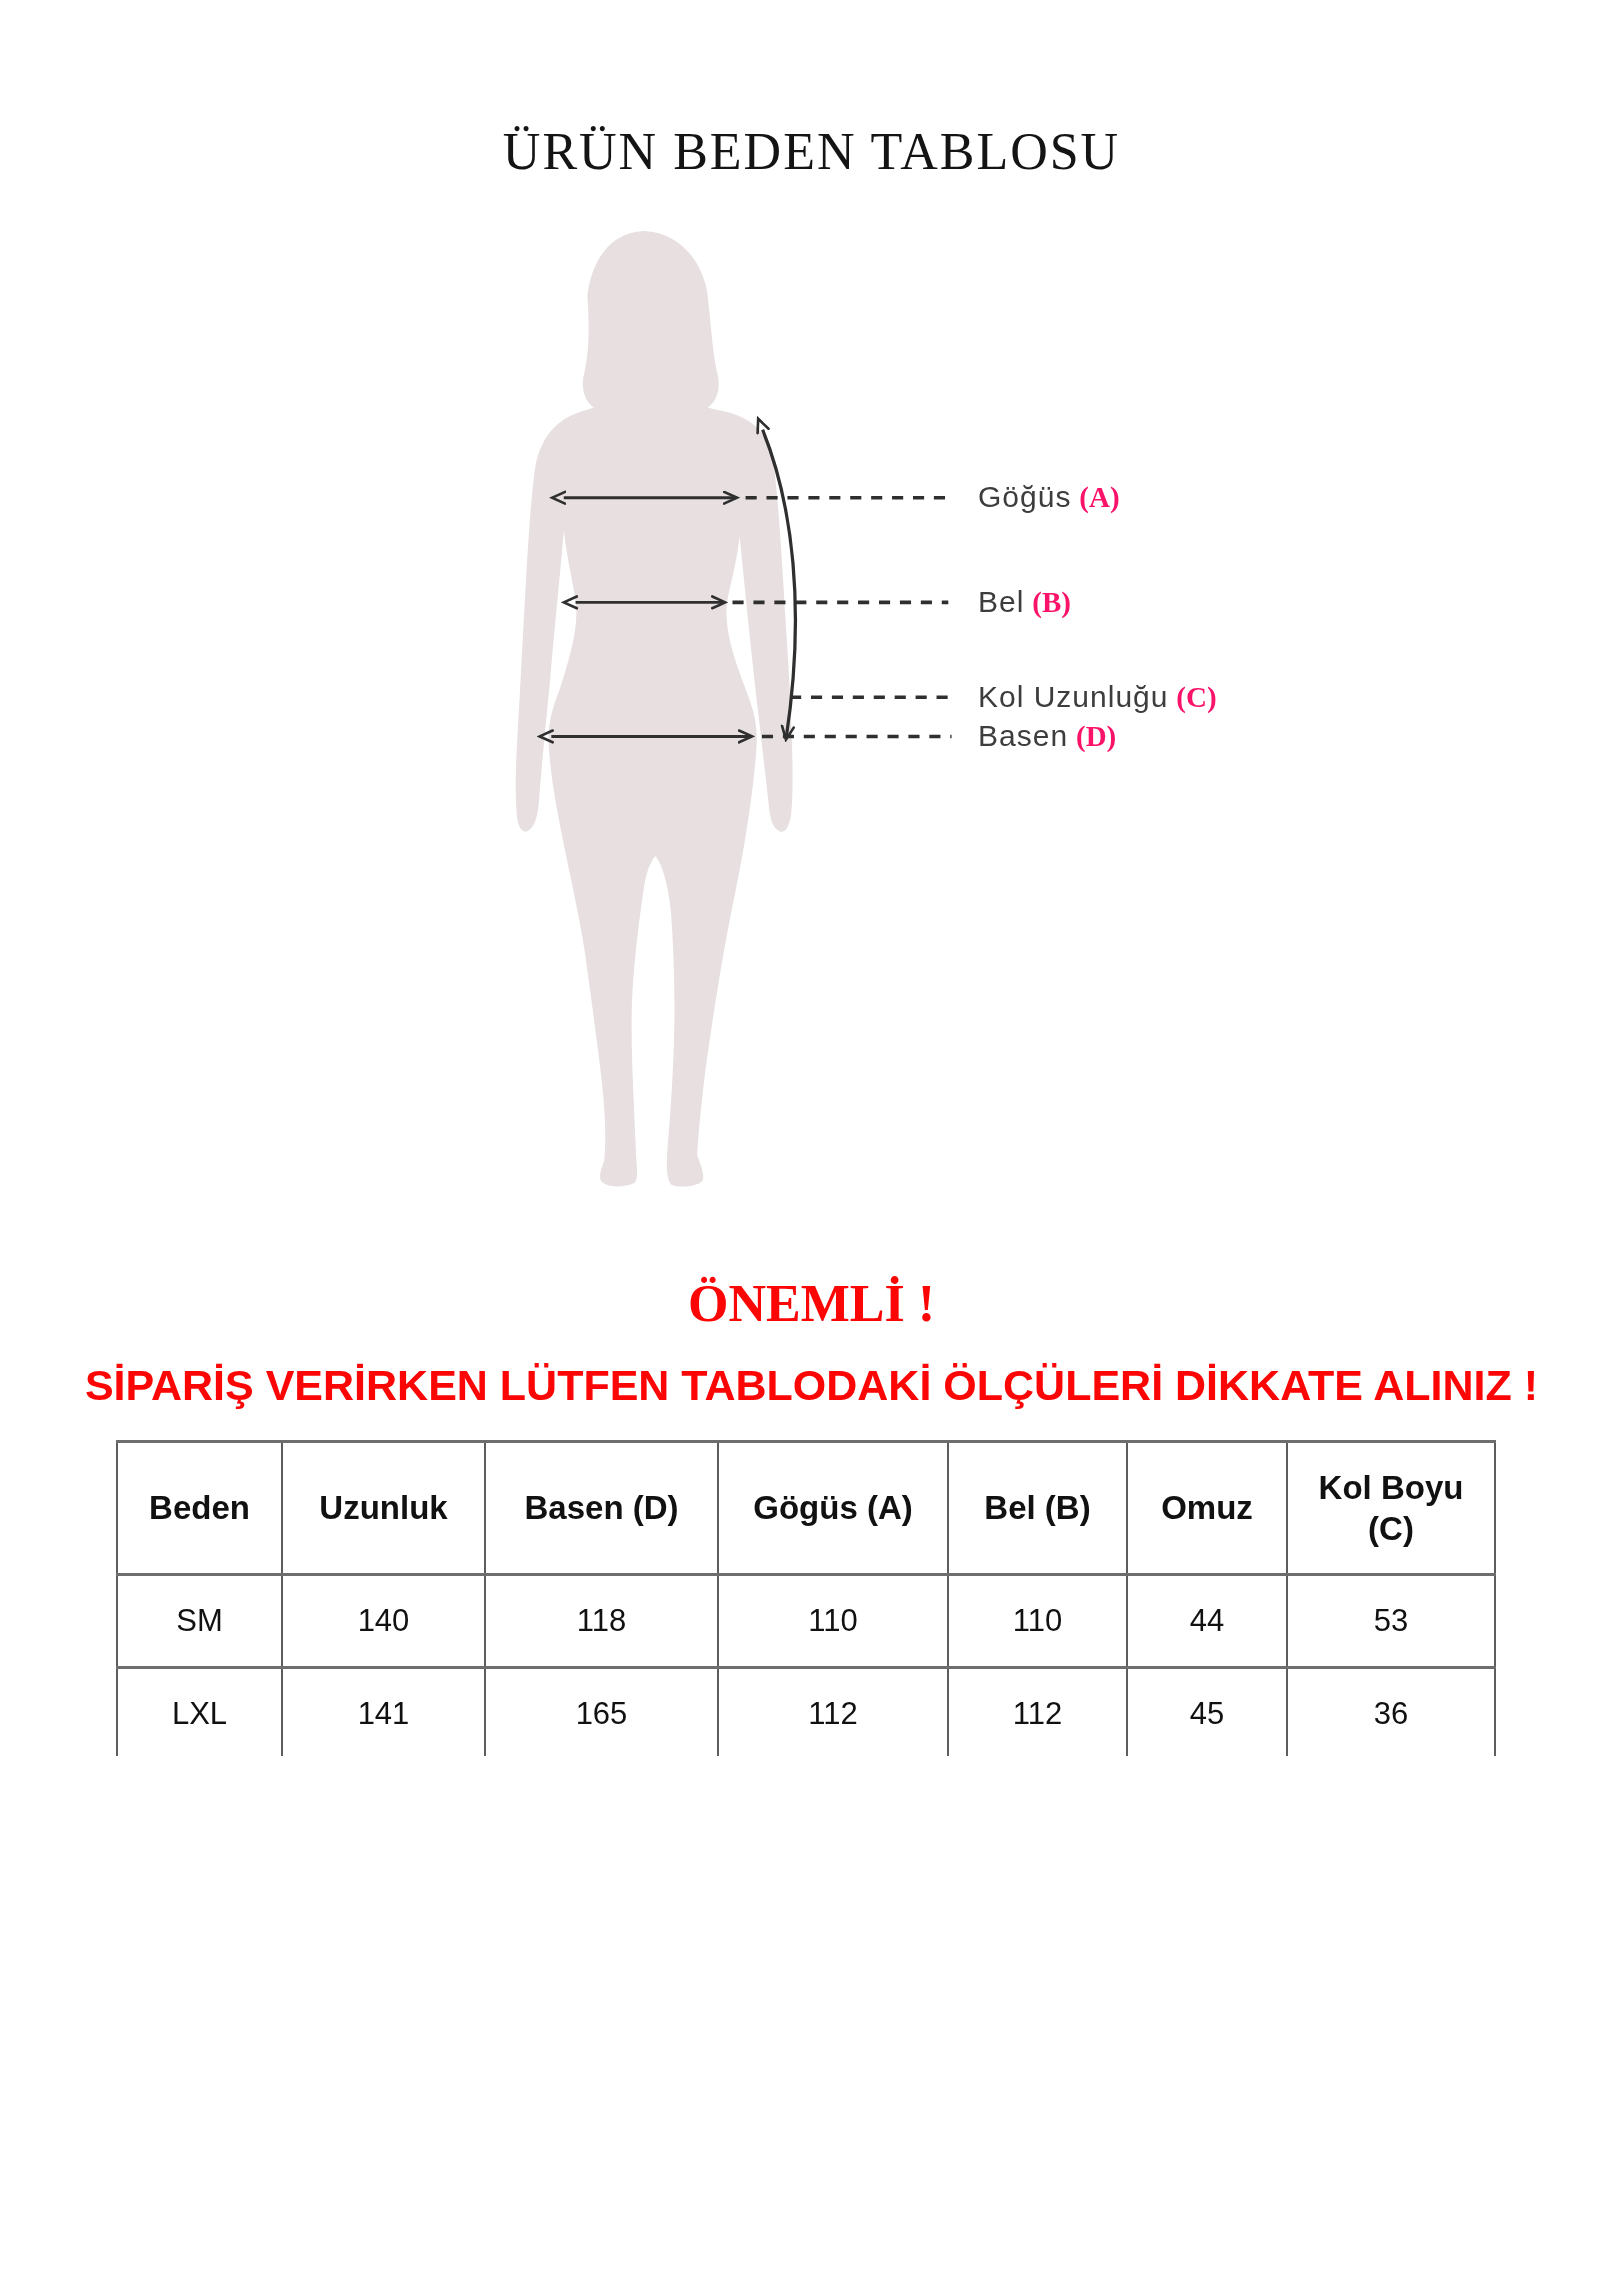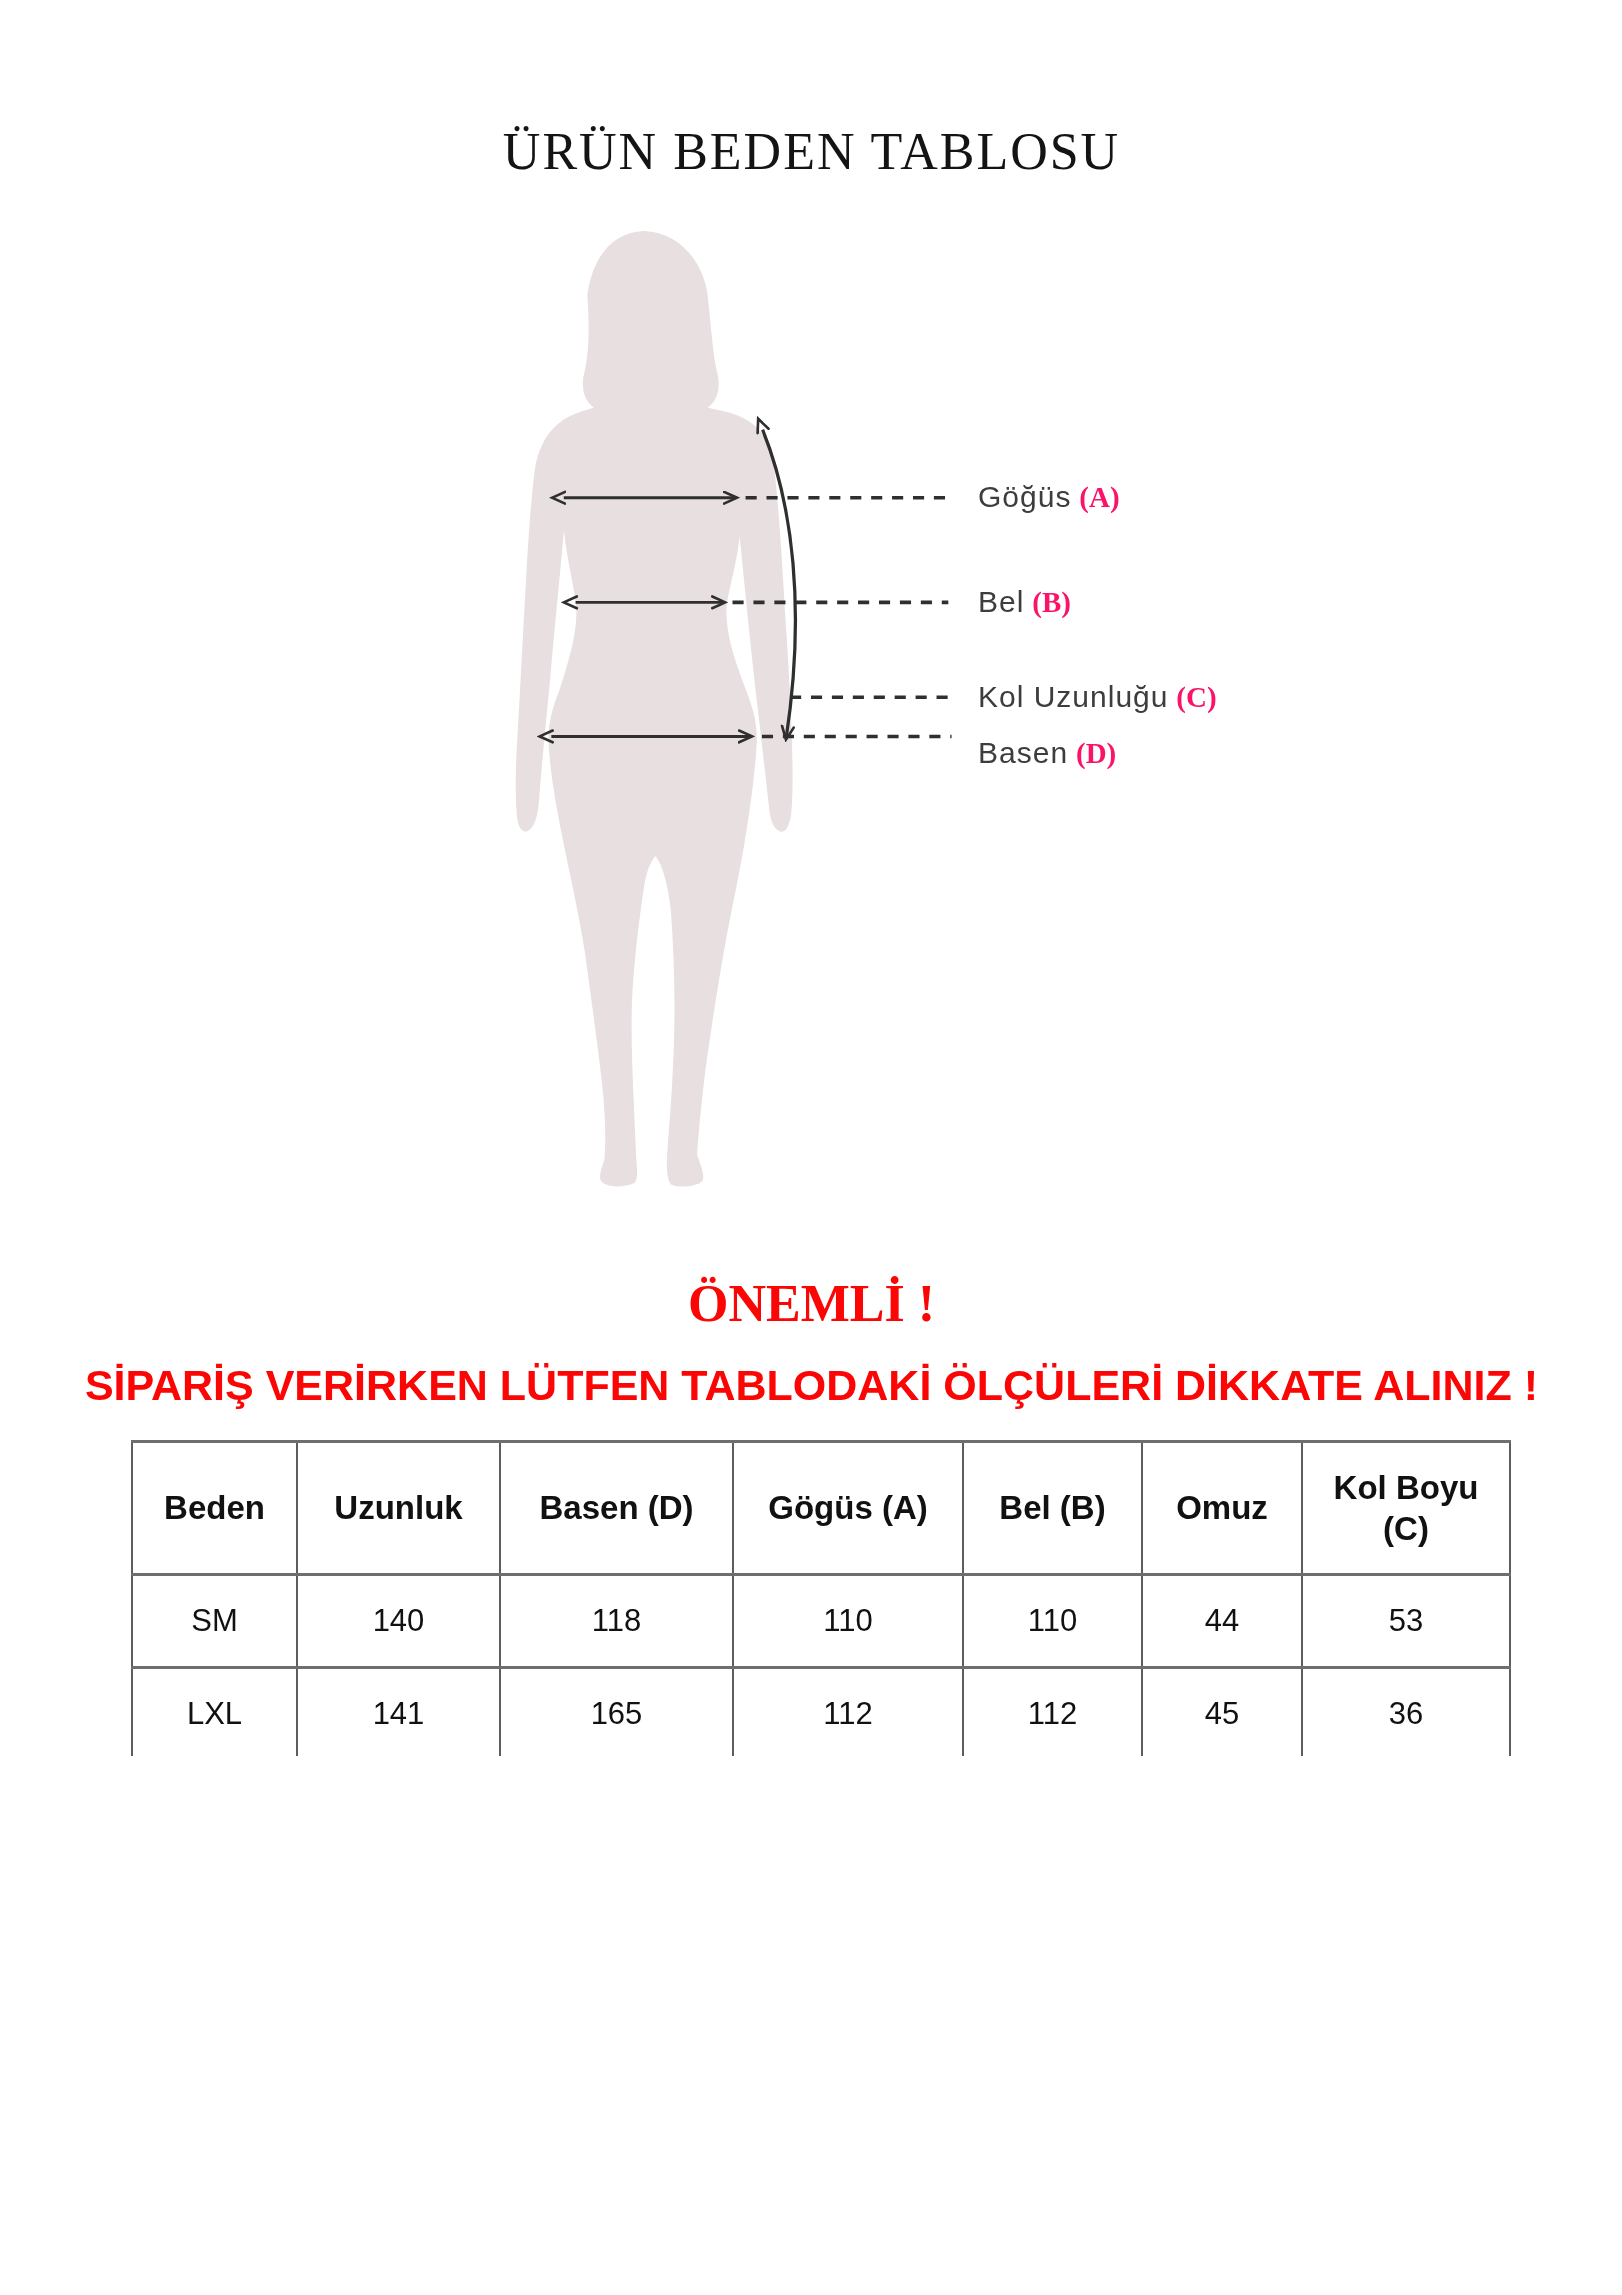--- a/index.html
+++ b/index.html
@@ -37,21 +37,21 @@
     color:#3d3d3d;
   }
   .m-code {
     font-family:"Liberation Serif", serif;
     font-size:29px; font-weight:700;
     color:#fa1369;
   }
   .m-label-chest { top:476px; }
   .m-label-waist { top:581px; }
   .m-label-arm   { top:676px; }
-  .m-label-hip   { top:732px; }
+  .m-label-hip   { top:715px; }
 
   
   .notice-heading {
     position:absolute; left:0; right:0; top:1275px;
     text-align:center;
     font-family:"Liberation Serif", serif;
     font-size:52px; font-weight:700;
     color:#fb0505;
     line-height:1.1;
   }
@@ -60,21 +60,21 @@
     text-align:center;
     font-family:Liberation Sans, sans-serif;
     font-size:43px; font-weight:700;
     color:#fb0505;
     line-height:1.1;
     white-space:nowrap;
   }
 
   
   .size-table {
-    position:absolute; left:131px; top:1440px;
+    position:absolute; left:116px; top:1440px;
     width:1378px;
     border-collapse:collapse;
     table-layout:fixed;
   }
   .size-table th, .size-table td {
     border-left:2px solid #5d5d5d;
     border-right:2px solid #5d5d5d;
     border-top:3.3px solid #6e6e6e;
     border-bottom:3.3px solid #6e6e6e;
     text-align:center; vertical-align:middle;

